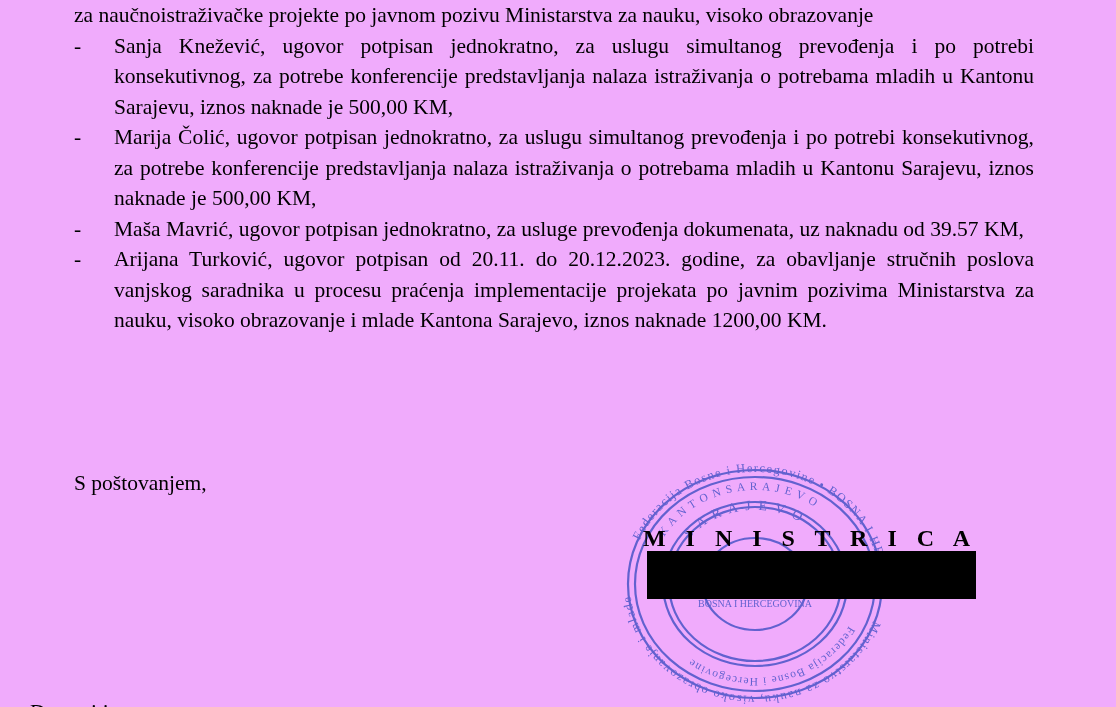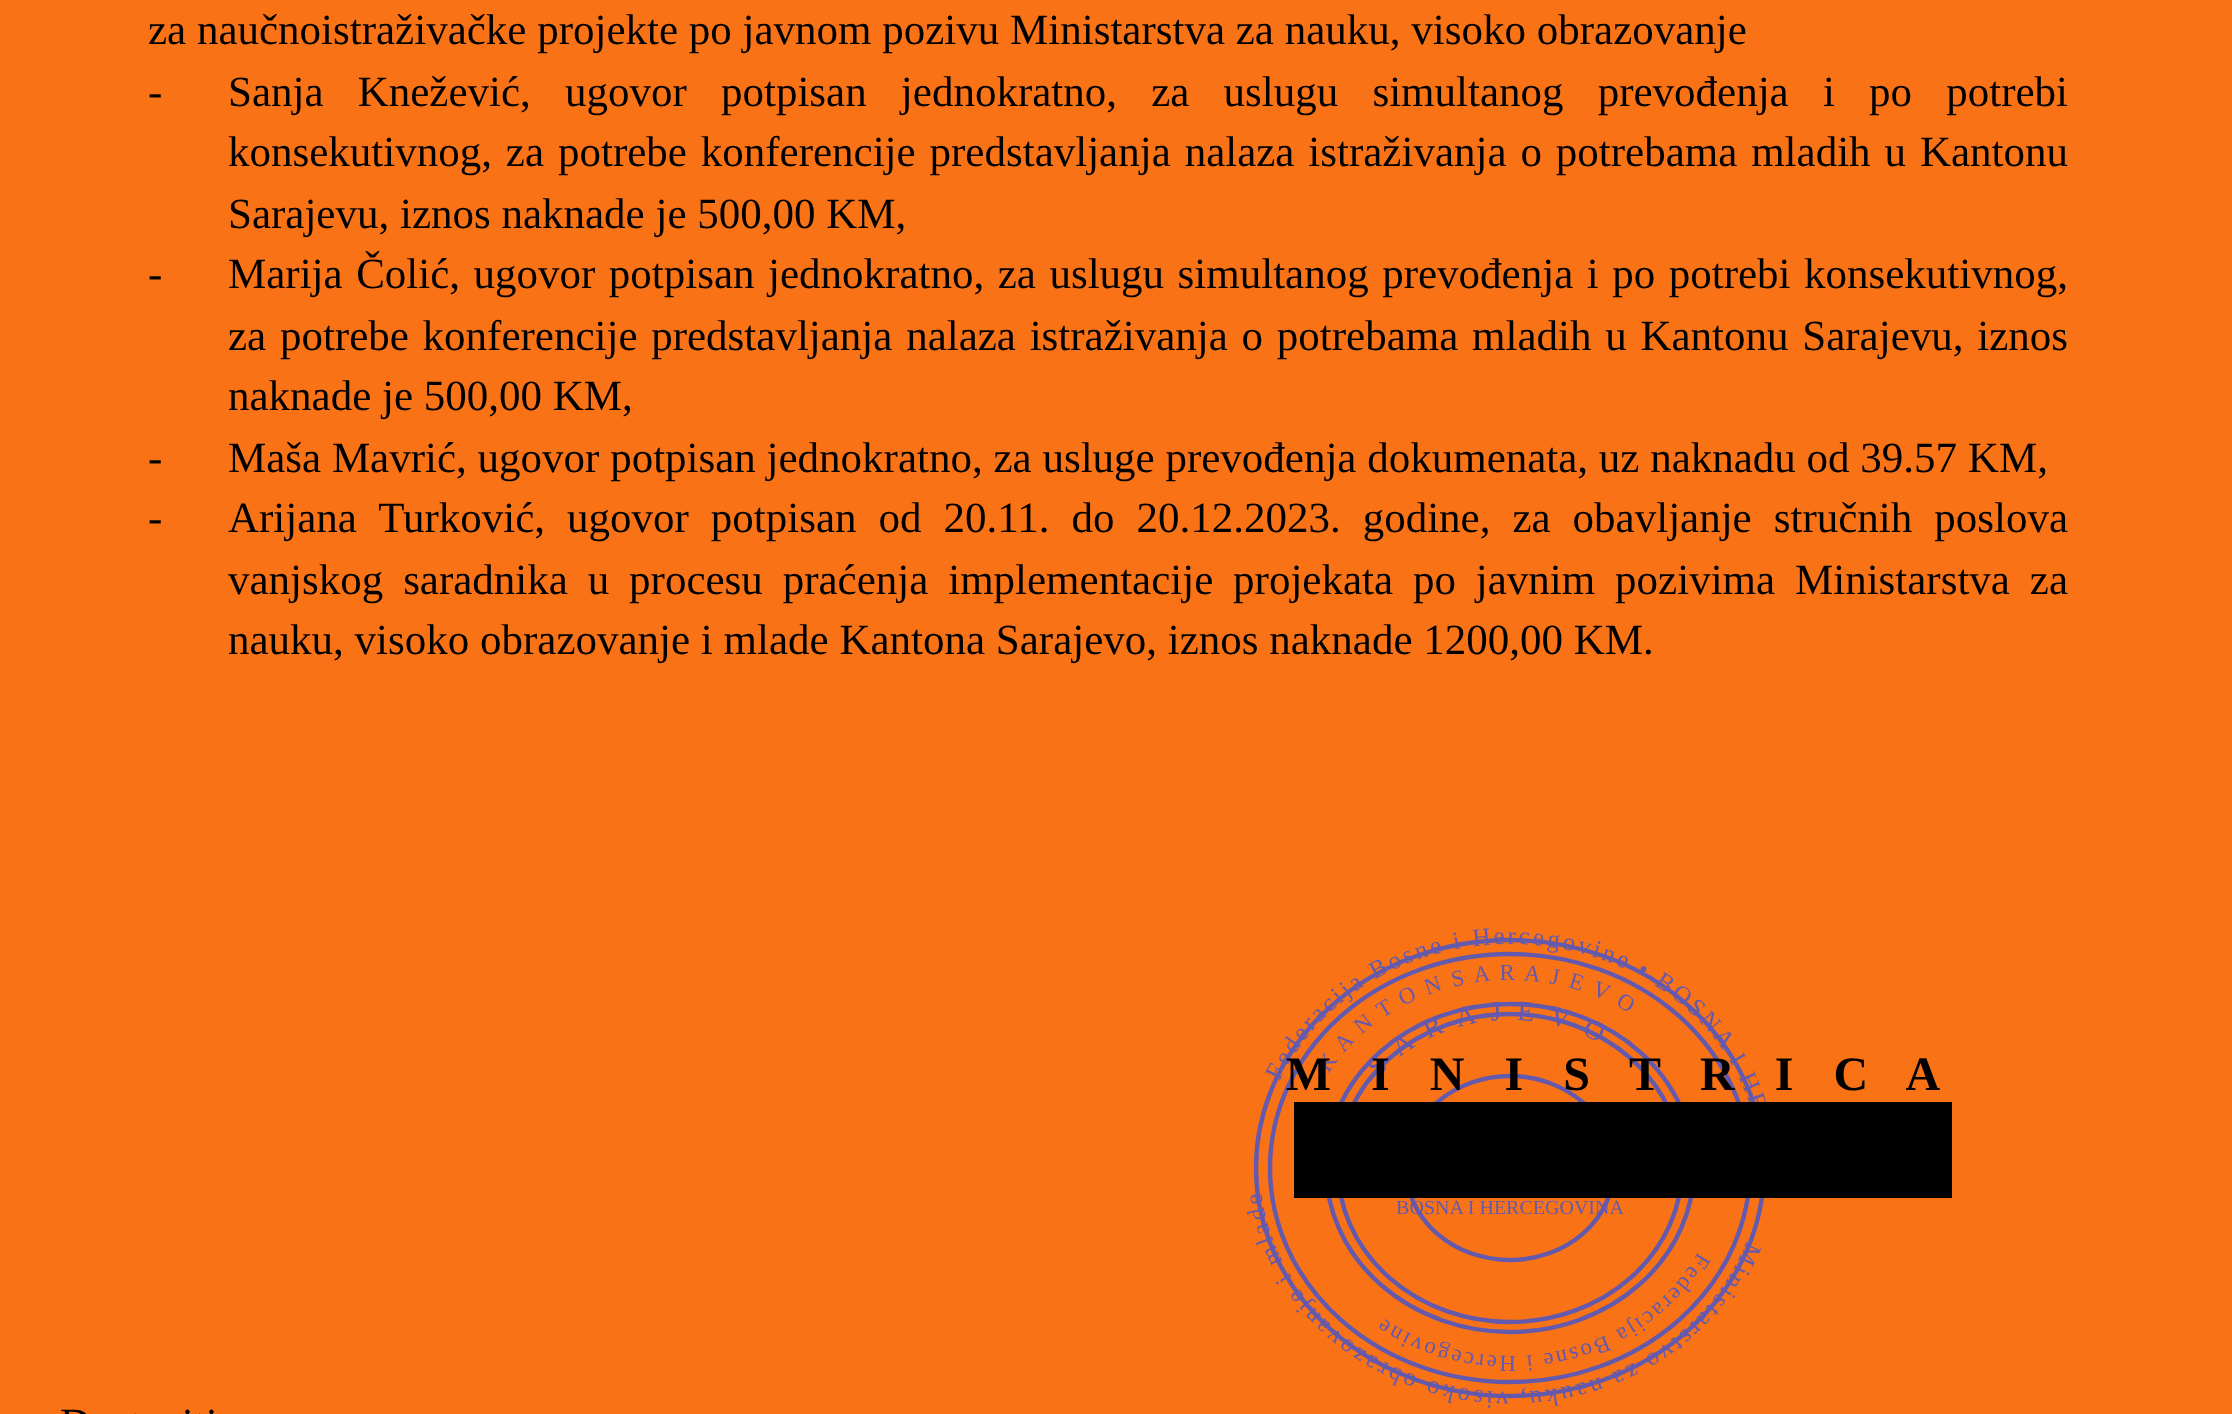--- a/index.html
+++ b/index.html
@@ -13,21 +13,21 @@
     position: relative;
     overflow: hidden;
     font-family: "Liberation Serif", serif;
     color: #000000;
   }
   .page {
     position: absolute;
     left: 0; top: 0;
     width: 1116px;
     height: 707px;
-    background: #f97316;
+    background: #f0abfc;
   }
   .body-text {
     position: absolute;
     left: 74px;
     top: 0px;
     width: 960px;
     font-size: 21.5px;
     line-height: 30.5px;
     text-align: justify;
   }
@@ -139,20 +139,21 @@
         <span>Maša Mavrić, ugovor potpisan jednokratno, za usluge prevođenja dokumenata, uz naknadu od 39.57 KM,</span>
       </li>
       <li>
         <span class="dash">-</span>
         <span>Arijana Turković, ugovor potpisan od 20.11. do 20.12.2023. godine, za obavljanje stručnih poslova vanjskog saradnika u procesu praćenja implementacije projekata po javnim pozivima Ministarstva za nauku, visoko obrazovanje i mlade Kantona Sarajevo, iznos naknade 1200,00 KM.</span>
       </li>
     </ul>
 
   </div>
 
+  <div class="closing">S poštovanjem,</div>
 
   <div class="stamp">
     <svg viewBox="0 0 306 258" xmlns="http://www.w3.org/2000/svg">
       <defs>
         <path id="outerArc" d="M 28,129 A 125,112 0 1 1 278,129" fill="none"></path>
         <path id="outerArcBottom" d="M 278,129 A 125,112 0 1 1 28,129" fill="none"></path>
         <path id="midArc" d="M 48,129 A 105,94 0 1 1 258,129" fill="none"></path>
         <path id="midArcBottom" d="M 258,129 A 105,94 0 1 1 48,129" fill="none"></path>
         <path id="innerArc" d="M 70,129 A 83,74 0 1 1 236,129" fill="none"></path>
         <path id="innerArcBottom" d="M 236,129 A 83,74 0 1 1 70,129" fill="none"></path>

